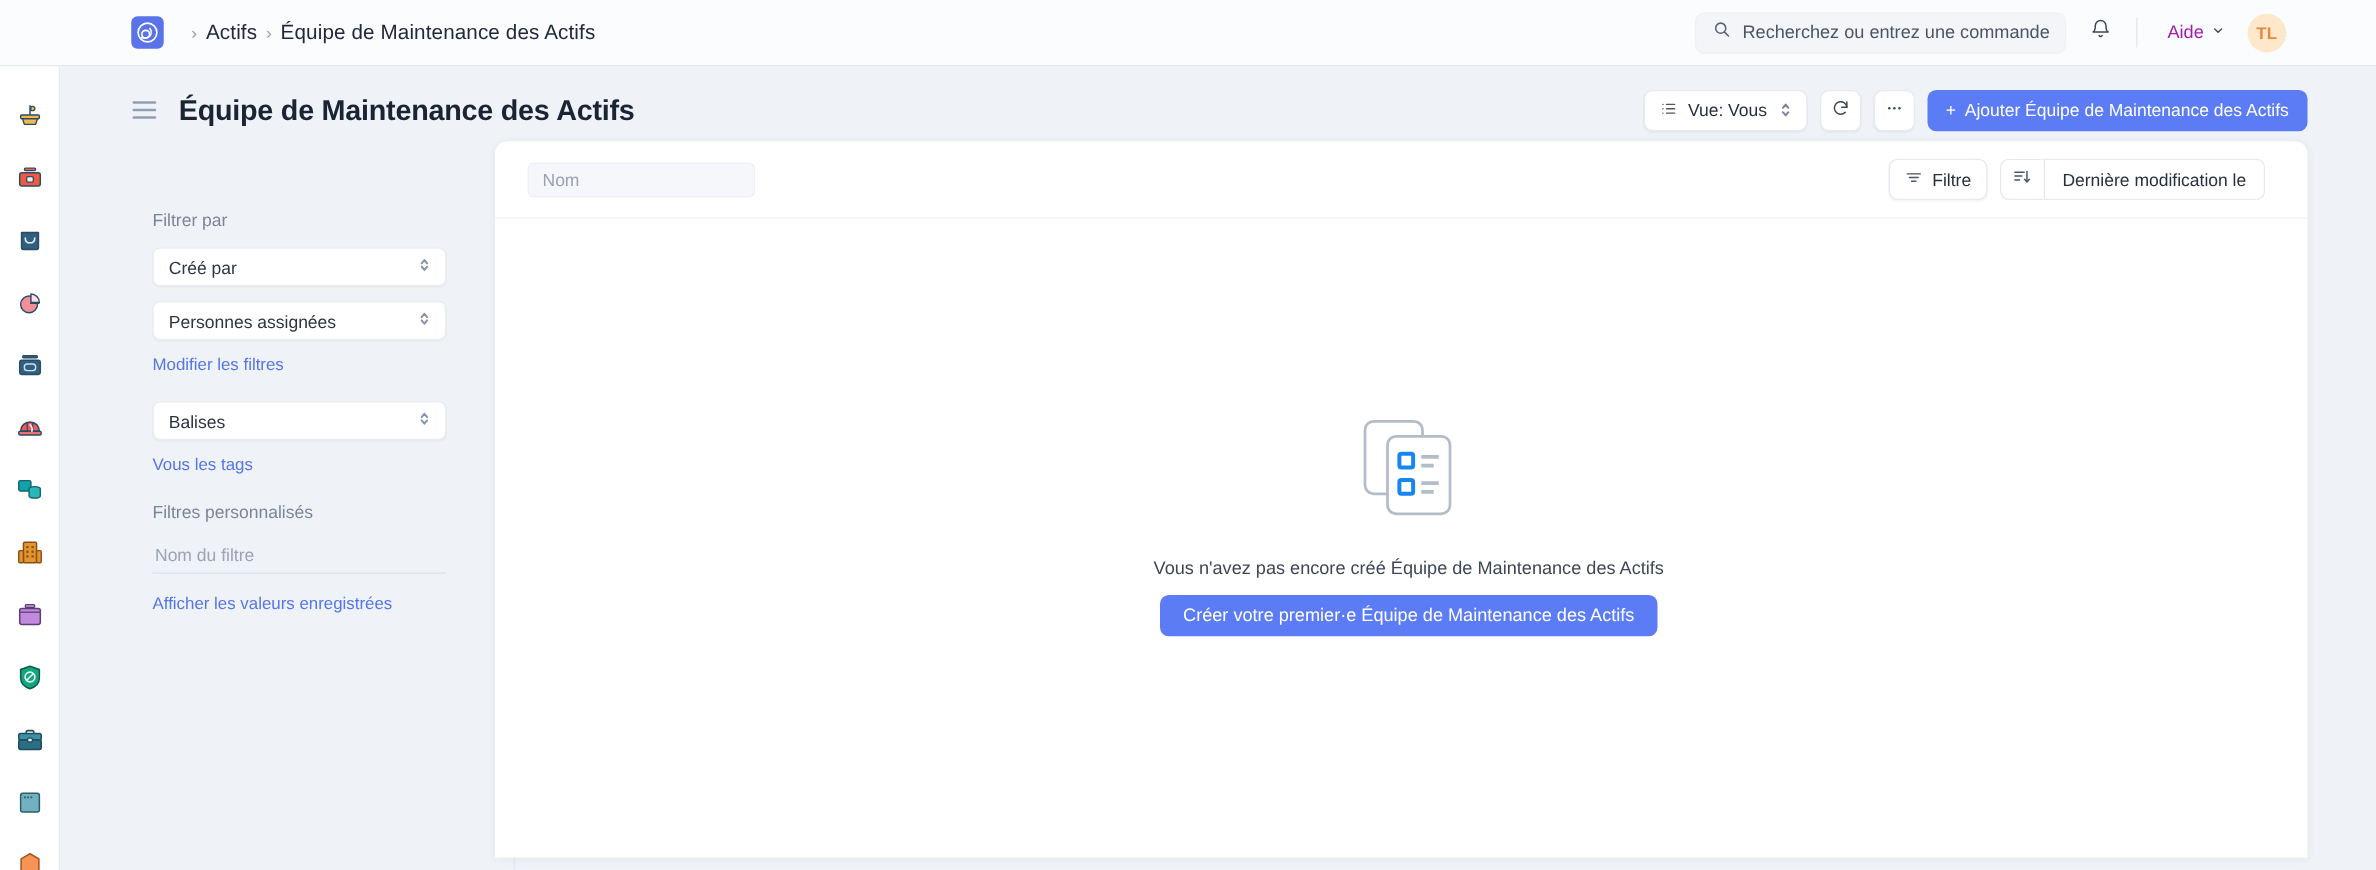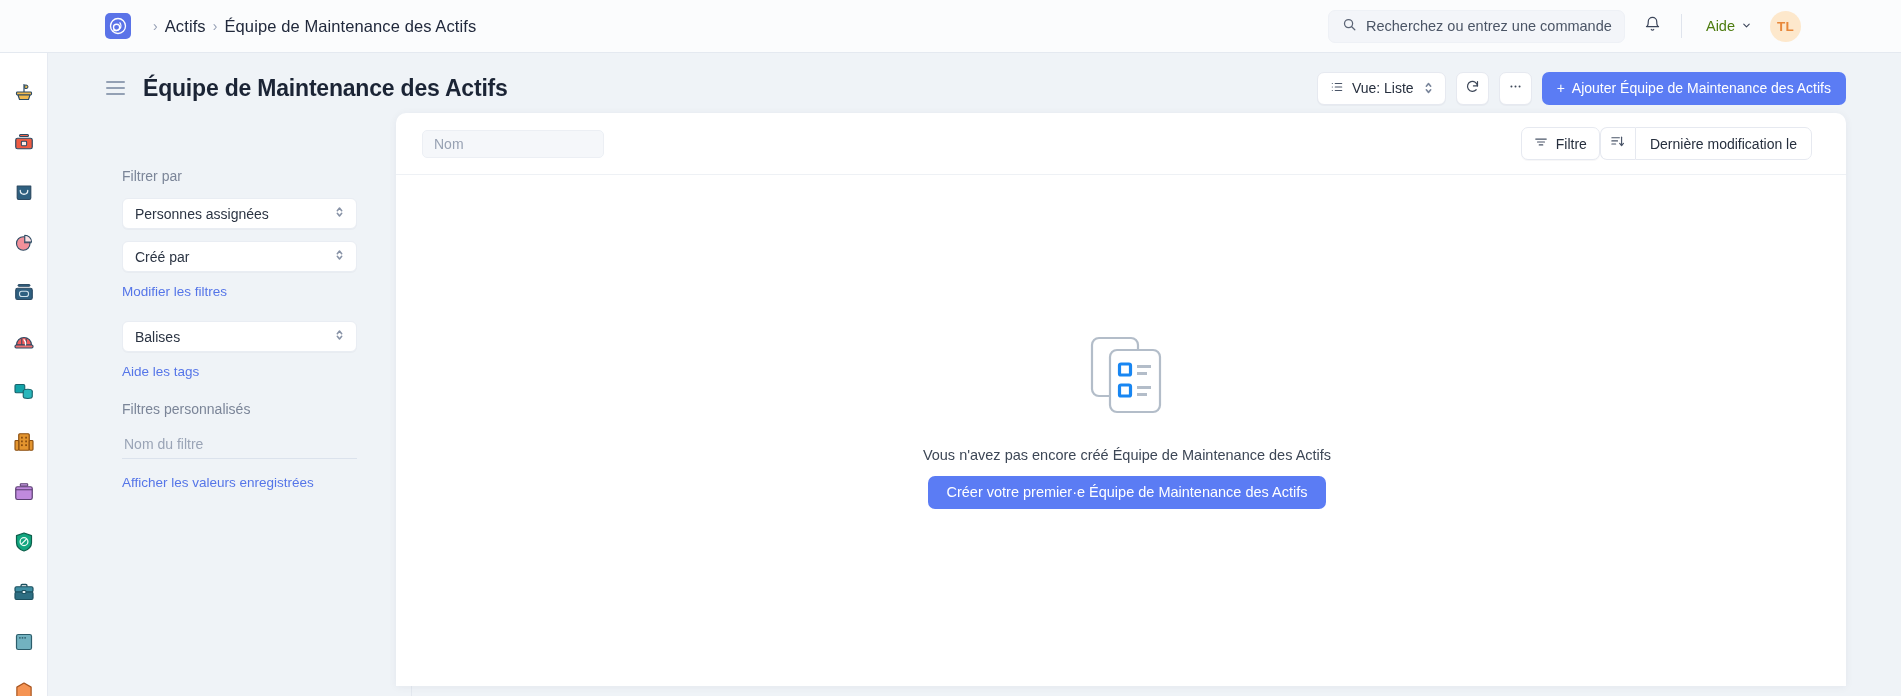--- a/index.html
+++ b/index.html
@@ -31,36 +31,36 @@
     display: flex; align-items: center; gap: 7px;
     margin-left: 22px;
     font-size: 16.5px; color: #21293c; letter-spacing: .1px;
   }
   .crumb-sep { color: #96a0b5; font-size: 14px; }
   .crumb { color: #21293c; white-space: nowrap; }
   .crumb.link { cursor: pointer; }
 
   .nav-right {
     margin-left: auto; display: flex; align-items: center;
-    padding-right: 100px; gap: 0;
+    padding-right: 72px; gap: 0;
   }
   .search-box {
     width: 297px; height: 33px;
     background: #f3f5f9; border: 1px solid #eef1f6;
     border-radius: 7px;
     display: flex; align-items: center; gap: 9px;
     padding: 0 13px;
   }
   .search-box .ph { font-size: 14.5px; color: #4b5566; white-space: nowrap; }
   .bell-wrap { width: 56px; display: flex; align-items: center; justify-content: center; }
   .nav-divider { width: 1px; height: 24px; background: #dfe4ed; }
   .help-menu {
     display: flex; align-items: center; gap: 6px;
     padding: 0 18px 0 24px;
-    font-size: 14.5px; color: #4d7c0f;
+    font-size: 14.5px; color: #a21caf;
   }
   .avatar {
     width: 31px; height: 31px; border-radius: 50%;
     background: #fde8cc; color: #e8883a;
     font-size: 13.5px; font-weight: 600;
     display: flex; align-items: center; justify-content: center;
     letter-spacing: .3px;
   }
 
   
@@ -161,21 +161,21 @@
     height: 62px; display: flex; align-items: center;
     padding: 0 34px 0 26px;
     border-bottom: 1px solid #eef1f5;
   }
   .name-field {
     width: 182px; height: 28px;
     background: #f5f7fa; border: 1px solid #eceff4;
     border-radius: 5px; display: flex; align-items: center;
     padding: 0 11px; font-size: 14px; color: #98a2b3;
   }
-  .toolbar-right { margin-left: auto; display: flex; align-items: center; }
+  .toolbar-right { margin-left: auto; display: flex; align-items: center; gap: 10px; }
   .sort-group { display: flex; }
   .sort-btn {
     height: 33px; border: 1px solid #e6e9f0; background: #fff;
     border-radius: 7px 0 0 7px; border-right: none;
     display: flex; align-items: center; justify-content: center;
     width: 35px; cursor: pointer;
   }
   .sort-label {
     height: 33px; border: 1px solid #e6e9f0; background: #fff;
     border-radius: 0 7px 7px 0;
@@ -390,21 +390,21 @@
               <g stroke="#4a5568" stroke-width="2" stroke-linecap="round">
                 <line x1="9" y1="6" x2="20" y2="6"></line>
                   <line x1="9" y1="12" x2="20" y2="12"></line>
                   <line x1="9" y1="18" x2="20" y2="18"></line>
                 <line x1="4" y1="6" x2="4.01" y2="6"></line>
                   <line x1="4" y1="12" x2="4.01" y2="12"></line>
                   <line x1="4" y1="18" x2="4.01" y2="18"></line>
               </g>
             </svg>
           </span>
-          <span>Vue: Liste</span>
+          <span>Vue: Vous</span>
           <span class="stepper">
             <svg width="9" height="14" viewBox="0 0 10 16" fill="none" stroke="#7a869b" stroke-width="1.8" stroke-linecap="round" stroke-linejoin="round">
               <polyline points="2.5 6 5 3 7.5 6"></polyline>
                 <polyline points="2.5 10 5 13 7.5 10"></polyline>
             </svg>
           </span>
         </div>
 
         <div class="btn icon-only">
           <span>
@@ -429,52 +429,52 @@
           <span>+</span>
           <span>Ajouter Équipe de Maintenance des Actifs</span>
         </button>
       </div>
     </div>
 
     <div class="filters">
       <div class="filters-label">Filtrer par</div>
 
       <div class="select">
-        <span>Personnes assignées</span>
+        <span>Créé par</span>
         <span class="caret">
           <svg width="9" height="14" viewBox="0 0 10 16" fill="none" stroke="#8792a6" stroke-width="1.8" stroke-linecap="round" stroke-linejoin="round">
             <polyline points="2.5 6.5 5 3.5 7.5 6.5"></polyline>
               <polyline points="2.5 9.5 5 12.5 7.5 9.5"></polyline>
           </svg>
         </span>
       </div>
 
       <div class="select">
-        <span>Créé par</span>
+        <span>Personnes assignées</span>
         <span class="caret">
           <svg width="9" height="14" viewBox="0 0 10 16" fill="none" stroke="#8792a6" stroke-width="1.8" stroke-linecap="round" stroke-linejoin="round">
             <polyline points="2.5 6.5 5 3.5 7.5 6.5"></polyline>
               <polyline points="2.5 9.5 5 12.5 7.5 9.5"></polyline>
           </svg>
         </span>
       </div>
 
       <a class="link-action">Modifier les filtres</a>
 
       <div class="select">
         <span>Balises</span>
         <span class="caret">
           <svg width="9" height="14" viewBox="0 0 10 16" fill="none" stroke="#8792a6" stroke-width="1.8" stroke-linecap="round" stroke-linejoin="round">
             <polyline points="2.5 6.5 5 3.5 7.5 6.5"></polyline>
               <polyline points="2.5 9.5 5 12.5 7.5 9.5"></polyline>
           </svg>
         </span>
       </div>
 
-      <a class="link-action">Aide les tags</a>
+      <a class="link-action">Vous les tags</a>
 
       <div class="filters-sub">Filtres personnalisés</div>
 
       <input class="filter-input" placeholder="Nom du filtre" style="">
 
       <a class="link-action">Afficher les valeurs enregistrées</a>
     </div>
 
     <div class="content-card">
 

